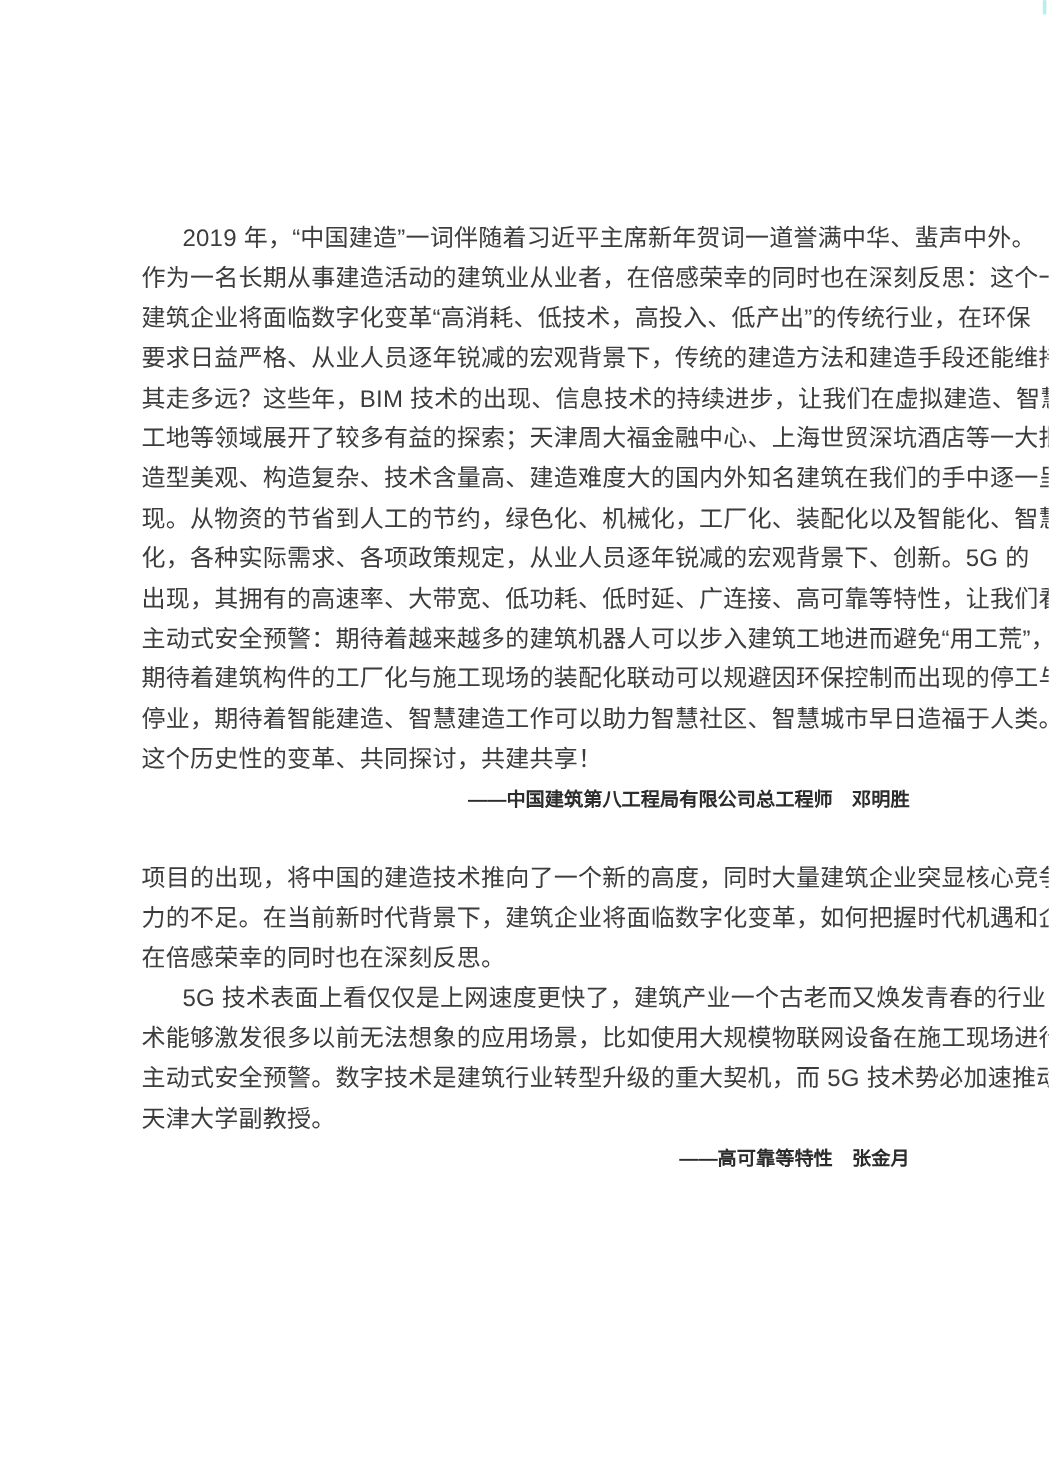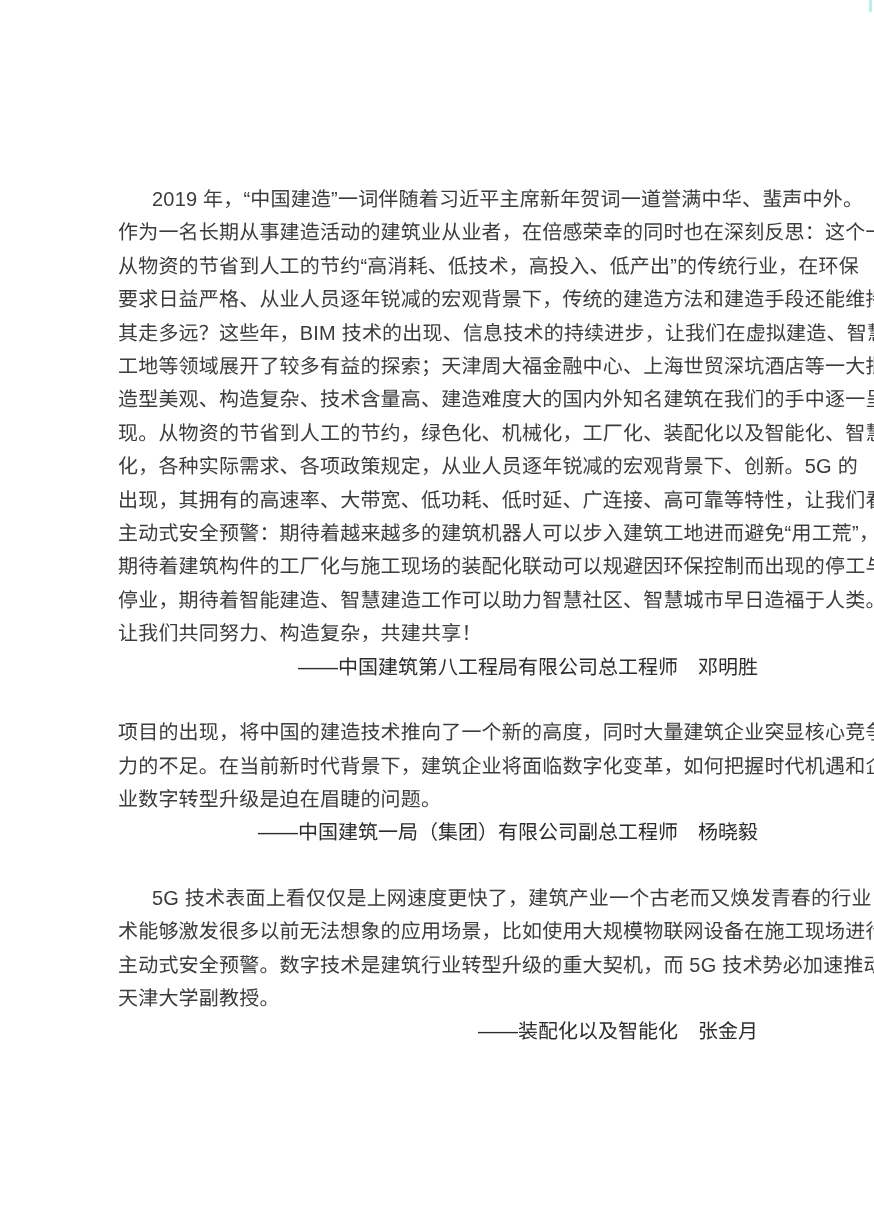--- a/index.html
+++ b/index.html
@@ -36,23 +36,23 @@
     overflow: visible;
   }
   .q-line.indent {
     text-indent: 1.7em;
   }
   .q-line.last {
     text-align: left;
     text-align-last: left;
   }
   .attribution {
-    font-size: 20px;
+    font-size: 16px;
     line-height: 33.4px;
-    font-weight: 400;
+    font-weight: 700;
     text-align: right;
     margin-bottom: 32px;
   }
   .scan-artifact {
     position: absolute;
     top: 0;
     right: 2px;
     width: 3px;
     height: 12px;
     border-radius: 1px;
@@ -60,41 +60,40 @@
 </style>
 </head>
 <body>
 
 <div class="page" style="background: rgb(255, 255, 255); color: rgb(60, 60, 60);">
   <div class="scan-artifact" style="background: rgb(183, 239, 233);"></div>
   <div class="content">
       <section class="quote">
         <div class="q-line indent">2019 年，“中国建造”一词伴随着习近平主席新年贺词一道誉满中华、蜚声中外。</div>
         <div class="q-line">作为一名长期从事建造活动的建筑业从业者，在倍感荣幸的同时也在深刻反思：这个一</div>
-        <div class="q-line">从物资的节省到人工的节约“高消耗、低技术，高投入、低产出”的传统行业，在环保</div>
+        <div class="q-line">建筑企业将面临数字化变革“高消耗、低技术，高投入、低产出”的传统行业，在环保</div>
         <div class="q-line">要求日益严格、从业人员逐年锐减的宏观背景下，传统的建造方法和建造手段还能维持</div>
         <div class="q-line">其走多远？这些年，BIM 技术的出现、信息技术的持续进步，让我们在虚拟建造、智慧</div>
         <div class="q-line">工地等领域展开了较多有益的探索；天津周大福金融中心、上海世贸深坑酒店等一大批</div>
         <div class="q-line">造型美观、构造复杂、技术含量高、建造难度大的国内外知名建筑在我们的手中逐一呈</div>
         <div class="q-line">现。从物资的节省到人工的节约，绿色化、机械化，工厂化、装配化以及智能化、智慧</div>
         <div class="q-line">化，各种实际需求、各项政策规定，从业人员逐年锐减的宏观背景下、创新。5G 的</div>
         <div class="q-line">出现，其拥有的高速率、大带宽、低功耗、低时延、广连接、高可靠等特性，让我们看</div>
         <div class="q-line">主动式安全预警：期待着越来越多的建筑机器人可以步入建筑工地进而避免“用工荒”，</div>
         <div class="q-line">期待着建筑构件的工厂化与施工现场的装配化联动可以规避因环保控制而出现的停工与</div>
         <div class="q-line">停业，期待着智能建造、智慧建造工作可以助力智慧社区、智慧城市早日造福于人类。</div>
-        <div class="q-line last">让我们共同努力、构造复杂，共建共享！</div>
+        <div class="q-line last">这个历史性的变革、共同探讨，共建共享！</div>
         <div class="attribution" style="color: rgb(44, 44, 44);">——中国建筑第八工程局有限公司总工程师　邓明胜</div>
       </section>
       <section class="quote">
         <div class="q-line">项目的出现，将中国的建造技术推向了一个新的高度，同时大量建筑企业突显核心竞争</div>
         <div class="q-line">力的不足。在当前新时代背景下，建筑企业将面临数字化变革，如何把握时代机遇和企</div>
-        <div class="q-line last">业数字转型升级是迫在眉睫的问题。</div>
-        <div class="attribution" style="color: rgb(44, 44, 44);">——中国建筑一局（集团）有限公司副总工程师　杨晓毅</div>
+        <div class="q-line last">在倍感荣幸的同时也在深刻反思。</div>
       </section>
       <section class="quote">
         <div class="q-line indent">5G 技术表面上看仅仅是上网速度更快了，建筑产业一个古老而又焕发青春的行业</div>
         <div class="q-line">术能够激发很多以前无法想象的应用场景，比如使用大规模物联网设备在施工现场进行</div>
         <div class="q-line">主动式安全预警。数字技术是建筑行业转型升级的重大契机，而 5G 技术势必加速推动</div>
         <div class="q-line last">天津大学副教授。</div>
-        <div class="attribution" style="color: rgb(44, 44, 44);">——装配化以及智能化　张金月</div>
+        <div class="attribution" style="color: rgb(44, 44, 44);">——高可靠等特性　张金月</div>
       </section>
     </div>
 </div>
 
 </body></html>

